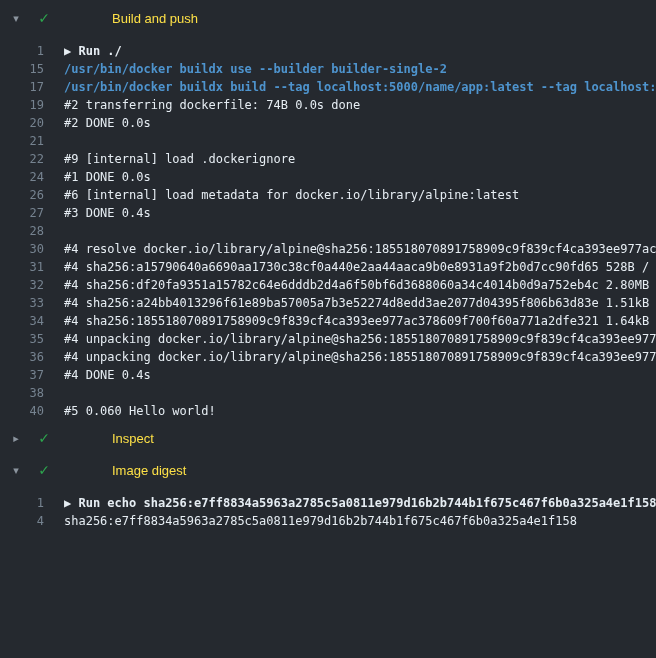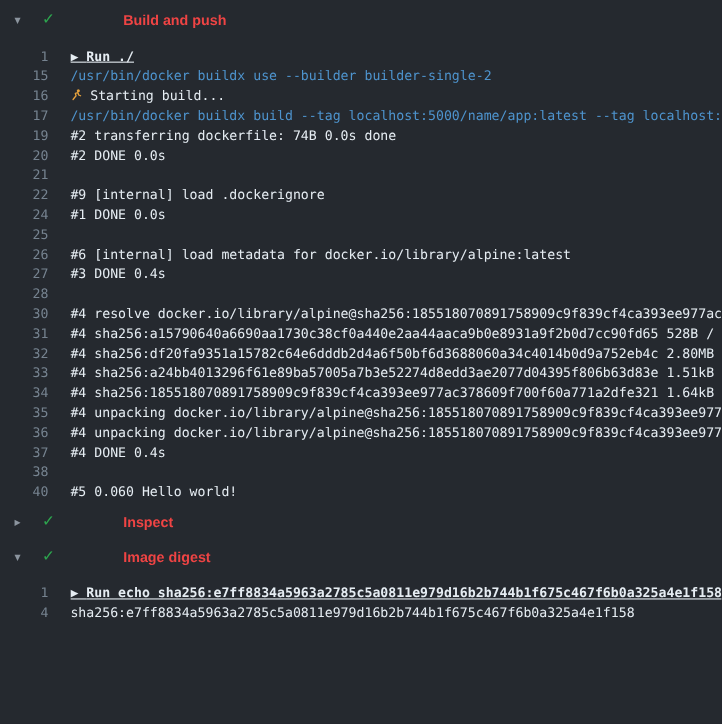--- a/index.html
+++ b/index.html
@@ -6,30 +6,30 @@
   body{width:656px;height:658px;overflow:hidden;
        font-family:"Liberation Sans",sans-serif;}
   .viewer{padding-top:2px;}
 
   
   .sec-header{display:flex;align-items:center;height:32px;padding-left:8px;cursor:pointer;}
   .disc{width:16px;flex:none;color:#8b949e;font-size:11px;text-align:center;
         font-family:"DejaVu Sans",sans-serif;}
   .check{width:16px;flex:none;margin-left:12px;color:#2da44e;font-size:14px;font-weight:bold;
          text-align:center;font-family:"DejaVu Sans",sans-serif;}
-  .sec-title{margin-left:14px;color:#ef4444;font-size:13px;font-weight:bold;white-space:nowrap;padding-left:46px;}
+  .sec-title{margin-left:14px;color:#fde047;font-size:13px;font-weight:normal;white-space:nowrap;padding-left:46px;}
 
   
   .lines{margin-top:8px;margin-bottom:2px;}
   .line{display:flex;height:18px;line-height:18px;white-space:pre;
         font-family:"DejaVu Sans Mono","Liberation Mono",monospace;font-size:12px;}
   .ln{width:44px;flex:none;text-align:right;color:#768390;cursor:pointer;}
   .lt{margin-left:20px;color:#e6edf3;overflow:hidden;flex:1;}
-  .lt.blue{color:#4e94ce;font-weight:normal;}
-  .lt.cmd{font-weight:bold;text-decoration:underline;}
+  .lt.blue{color:#4e94ce;font-weight:bold;}
+  .lt.cmd{font-weight:bold;}
   .play{color:#e6edf3;cursor:pointer;}
   .emoji{display:inline-block;width:14px;margin-right:4px;vertical-align:-1px;}
 </style>
 </head>
 <body>
 
 <div class="viewer">
 
   <div class="sec-header">
     <span class="disc">▾</span>
@@ -41,27 +41,20 @@
     <span class="ln">1</span>
     <span class="lt cmd"><span class="play">▶ </span><span>Run ./</span></span>
   </div>
 
 
   <div class="line">
     <span class="ln">15</span>
     <span class="lt blue"><span>/usr/bin/docker buildx use --builder builder-single-2</span></span>
   </div>
 
-  <div class="line">
-    <span class="ln">16</span>
-    <span class="lt"><span class="emoji"><svg width="11" height="12" viewBox="0 0 16 16">
-              <circle cx="10.5" cy="2.8" r="2" fill="#e8a33d"></circle>
-              <path d="M3.5 14.5 L7.5 9.5 L6.5 6.5 L10 5.5 L11 8.5 L13.5 9.5" stroke="#e8a33d" stroke-width="1.7" fill="none" stroke-linecap="round" stroke-linejoin="round"></path>
-            </svg></span><span>Starting build...</span></span>
-  </div>
 
   <div class="line">
     <span class="ln">17</span>
     <span class="lt blue"><span>/usr/bin/docker buildx build --tag localhost:5000/name/app:latest --tag localhost:50</span></span>
   </div>
 
 
   <div class="line">
     <span class="ln">19</span>
     <span class="lt"><span>#2 transferring dockerfile: 74B 0.0s done</span></span>
@@ -81,24 +74,20 @@
     <span class="ln">22</span>
     <span class="lt"><span>#9 [internal] load .dockerignore</span></span>
   </div>
 
 
   <div class="line">
     <span class="ln">24</span>
     <span class="lt"><span>#1 DONE 0.0s</span></span>
   </div>
 
-  <div class="line">
-    <span class="ln">25</span>
-    <span class="lt"><span></span></span>
-  </div>
 
   <div class="line">
     <span class="ln">26</span>
     <span class="lt"><span>#6 [internal] load metadata for docker.io/library/alpine:latest</span></span>
   </div>
 
   <div class="line">
     <span class="ln">27</span>
     <span class="lt"><span>#3 DONE 0.4s</span></span>
   </div>

